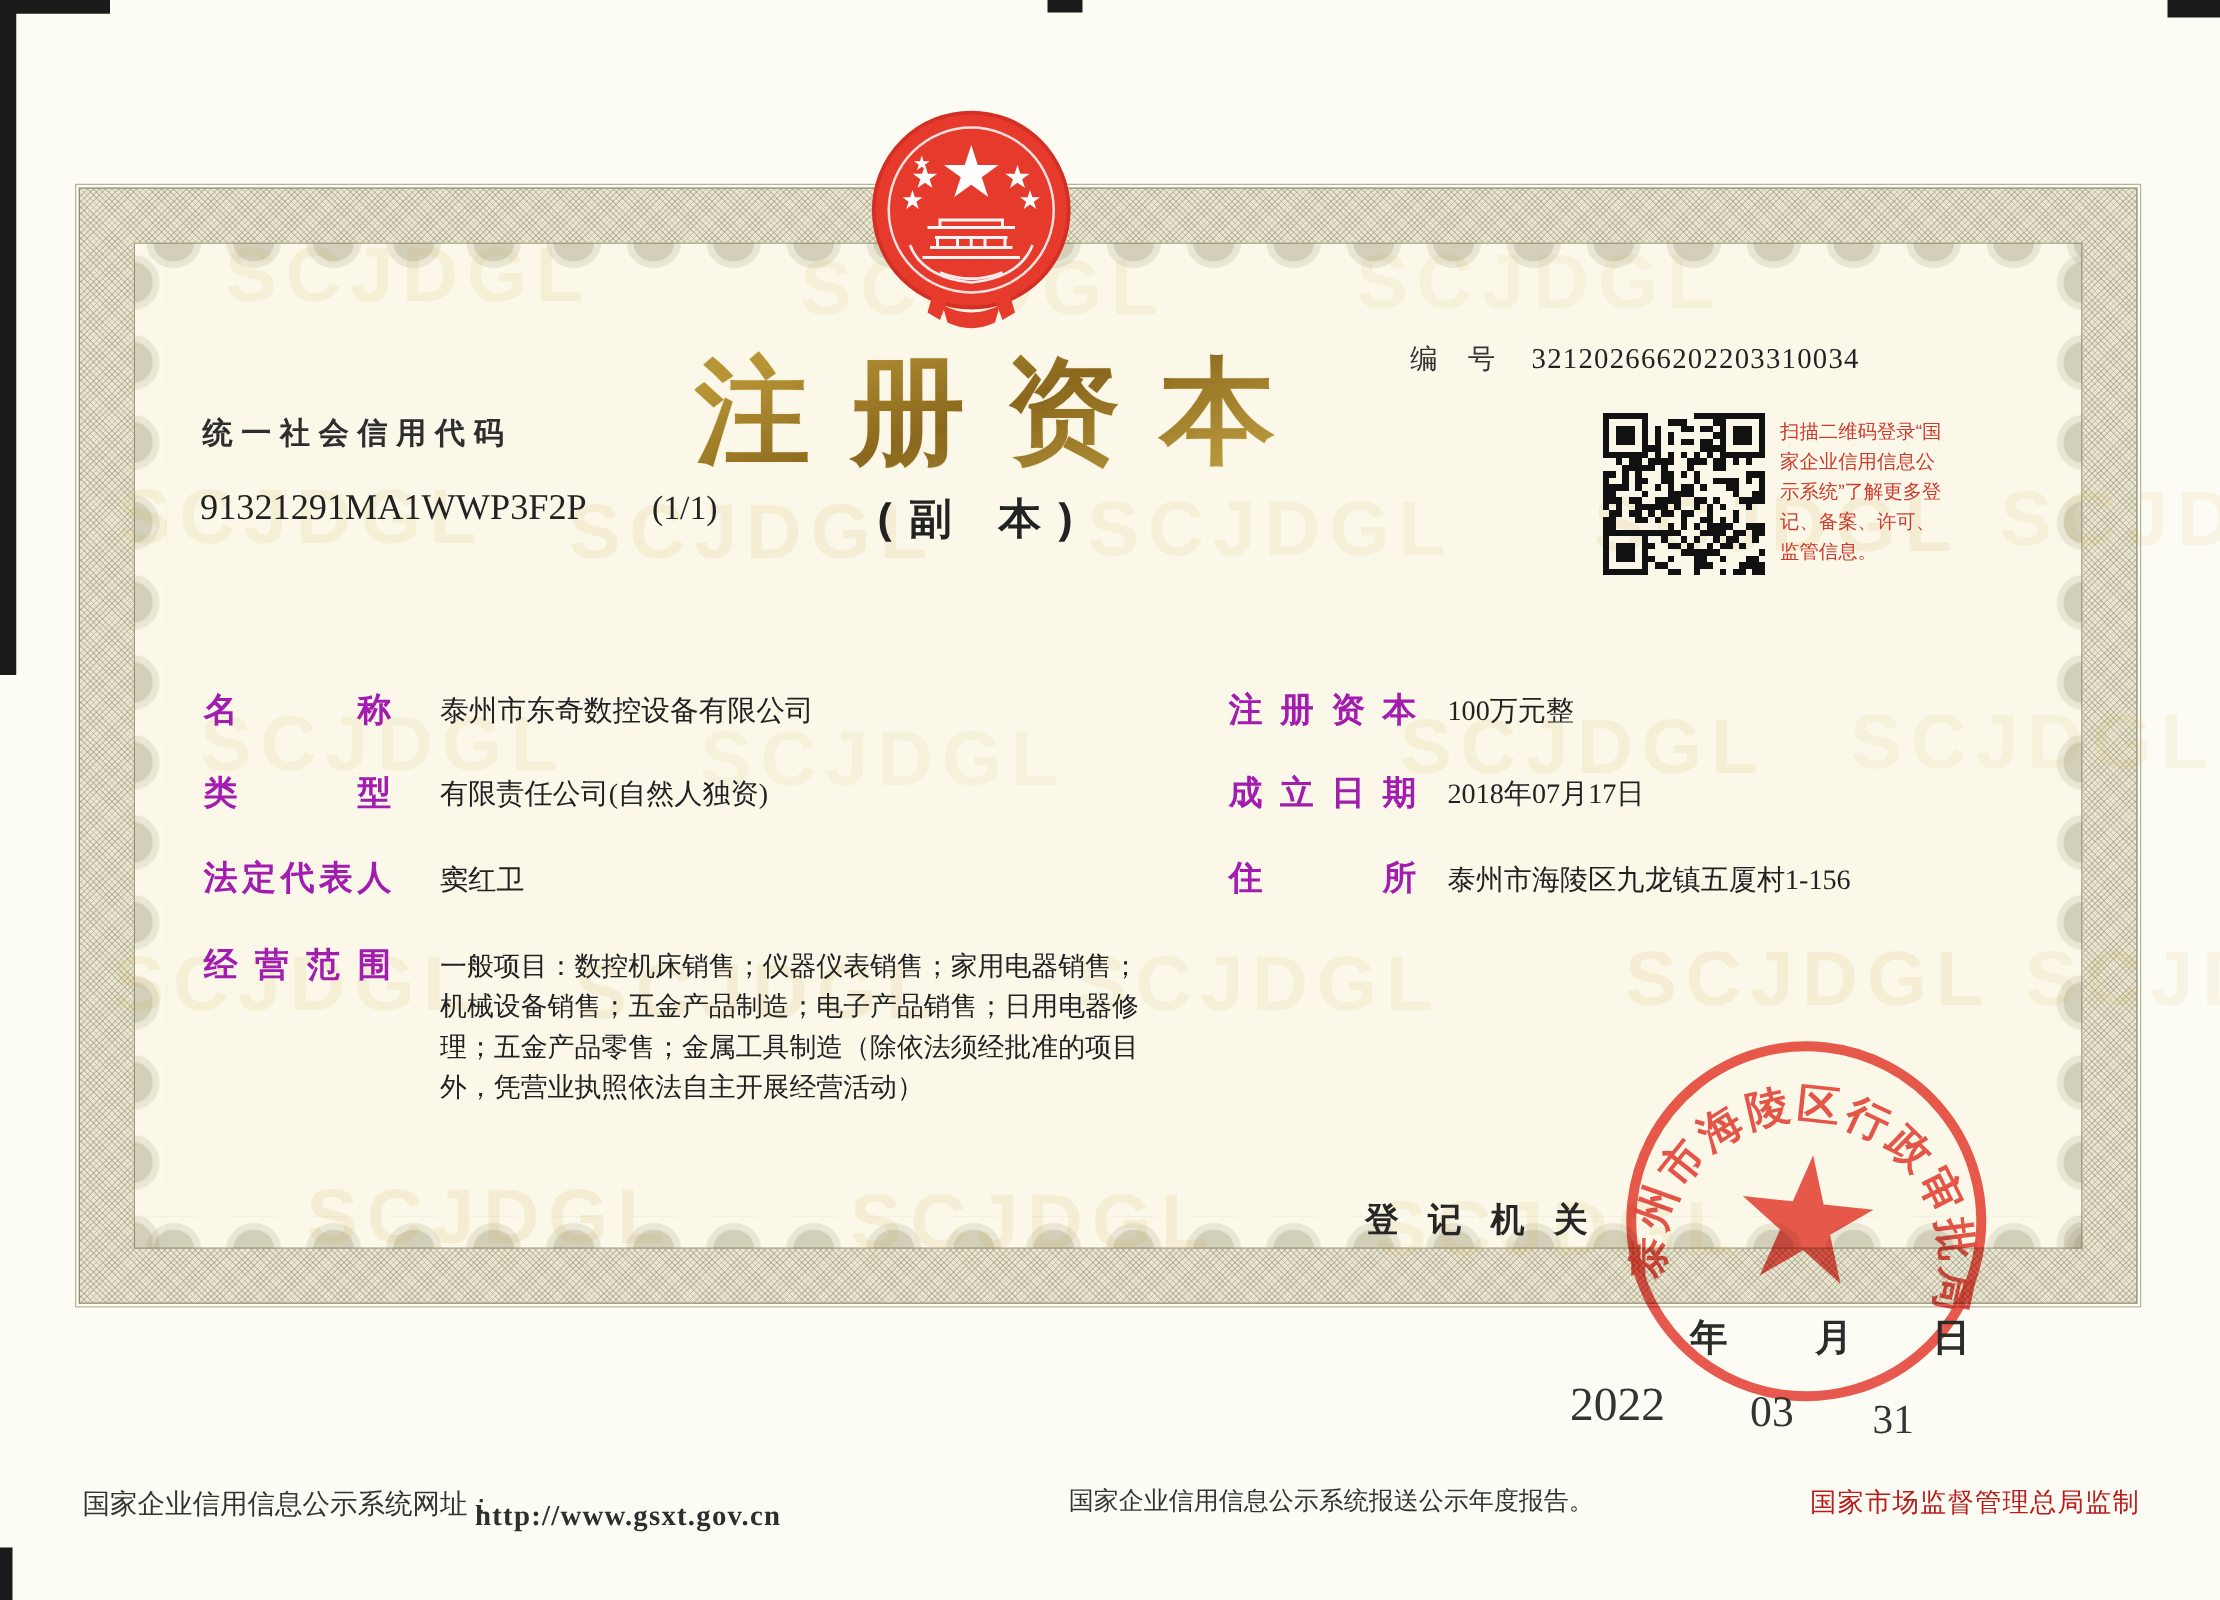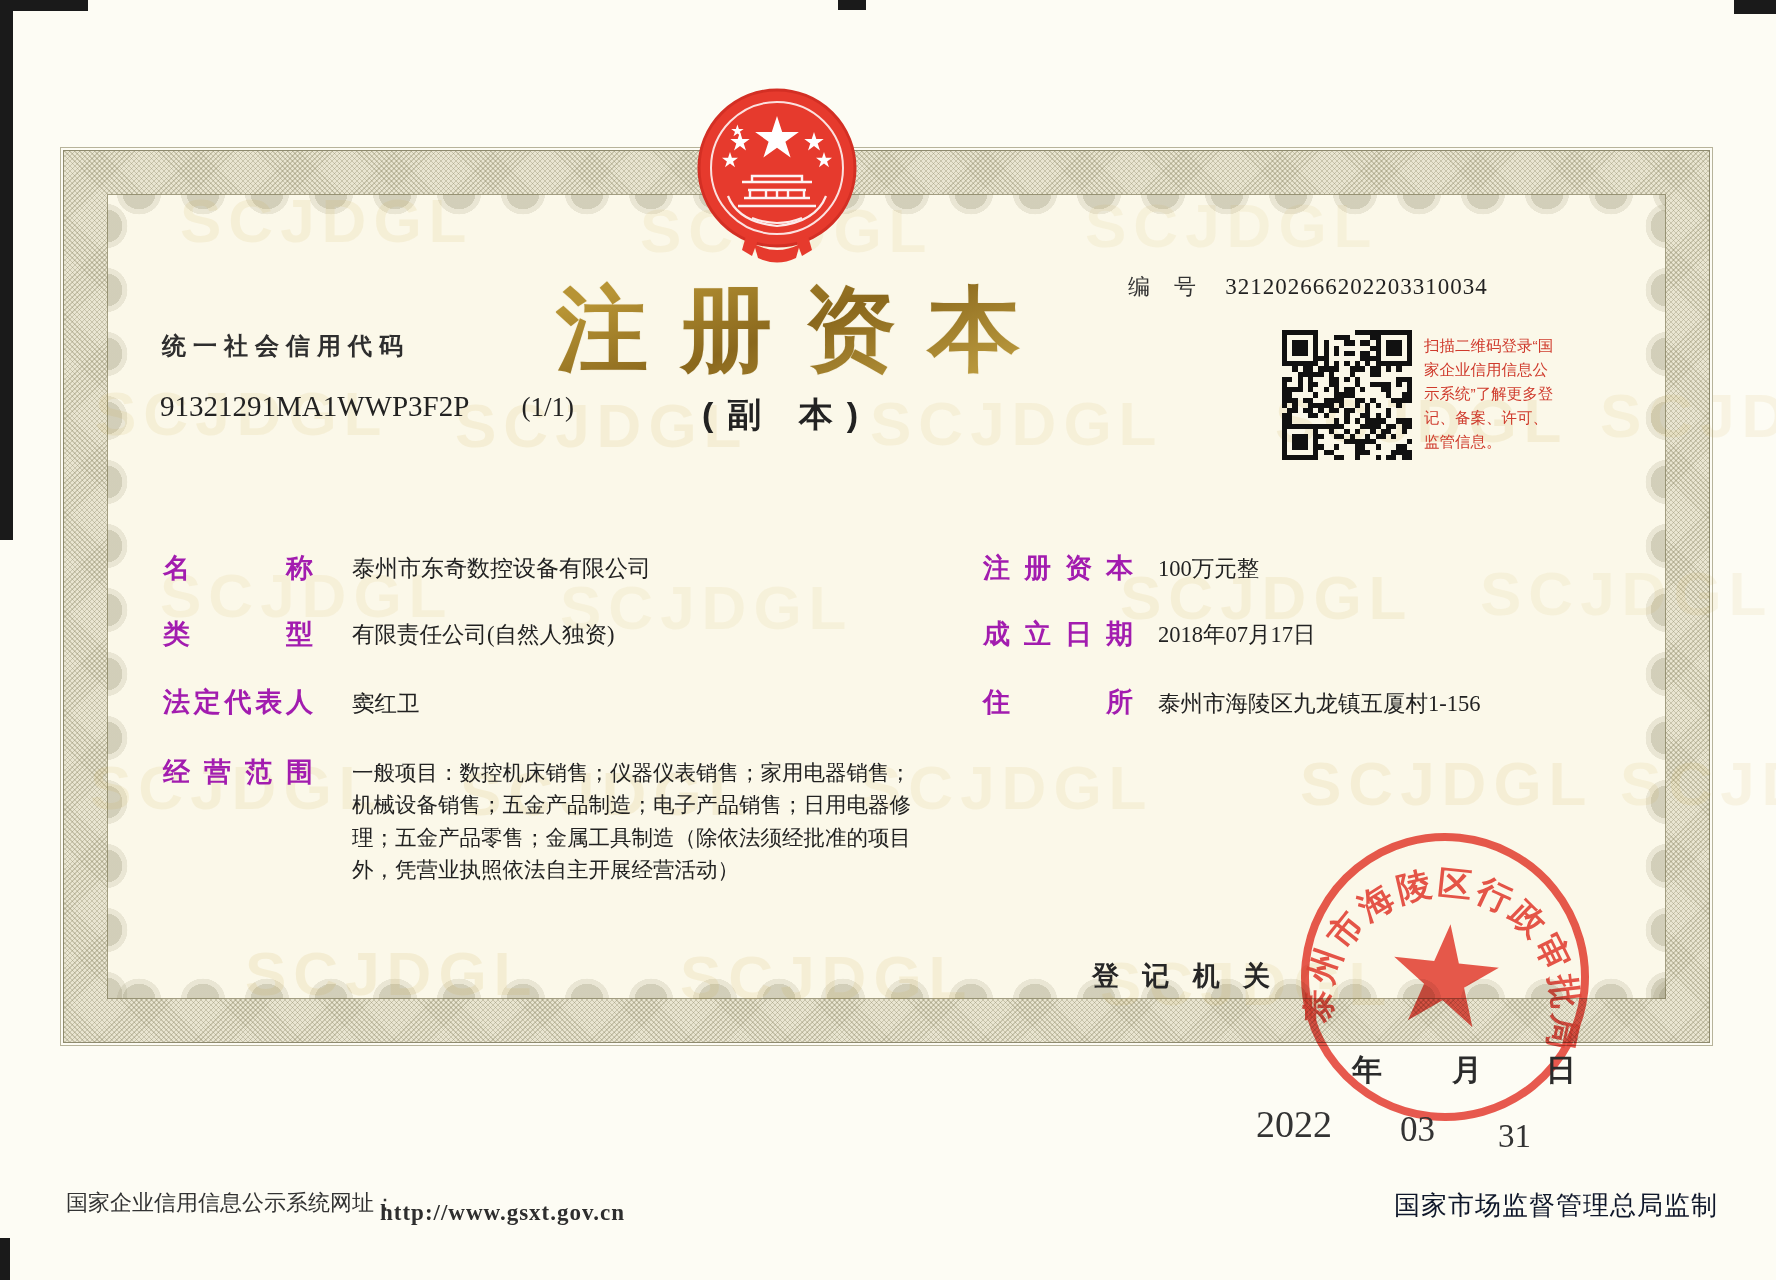--- a/index.html
+++ b/index.html
@@ -68,21 +68,21 @@
   .seal{position:absolute;left:1280px;top:812px;width:330px;height:330px;transform:rotate(6deg);
     mix-blend-mode:multiply;opacity:.92;}
   .date-part{position:absolute;font-family:"Liberation Serif","DejaVu Serif",serif;color:#333;margin-top:44px;}
   .date-unit{position:absolute;font-weight:bold;font-size:30px;color:#2b2b2b;font-family:"Liberation Sans","DejaVu Sans",sans-serif;}
 
   
   .f-site-label{position:absolute;left:66px;top:1188px;font-size:22px;color:#333;}
   .f-site-url{position:absolute;left:380px;top:1200px;font-size:23px;font-weight:bold;color:#2e2e2e;
     font-family:"Liberation Serif","DejaVu Serif",serif;letter-spacing:1px;}
   .f-notice{position:absolute;left:855px;top:1186px;font-size:20px;line-height:1.5;color:#333;}
-  .f-right{position:absolute;left:1394px;top:1188px;font-size:26px;color:#0f172a;letter-spacing:1px;}
+  .f-right{position:absolute;left:1448px;top:1188px;font-size:21px;color:#b91c1c;letter-spacing:1px;}
 
   
   .artifact{position:absolute;background:#1a1a1a;pointer-events:none;}
 </style>
 </head>
 <body>
 
 <div class="frame">
   <div class="band"></div>
   <div class="inner"></div>
@@ -529,20 +529,21 @@
 <span class="date-part" style="left:1256px;top:1058px;font-size:38px;">2022</span>
 <span class="date-unit" style="left:1352px;top:1050px;">年</span>
 <span class="date-part" style="left:1400px;top:1066px;font-size:35px;">03</span>
 <span class="date-unit" style="left:1452px;top:1050px;">月</span>
 <span class="date-part" style="left:1498px;top:1074px;font-size:33px;">31</span>
 <span class="date-unit" style="left:1546px;top:1050px;">日</span>
 
 <div class="f-site-label">国家企业信用信息公示系统网址：</div>
 <div class="f-site-url">http://www.gsxt.gov.cn</div>
 <div class="f-notice">
+  <div>国家企业信用信息公示系统报送公示年度报告。</div>
 </div>
 <div class="f-right">国家市场监督管理总局监制</div>
 
 <div class="artifact" style="left:0;top:0;width:13px;height:540px;"></div>
 <div class="artifact" style="left:0;top:0;width:88px;height:11px;"></div>
 <div class="artifact" style="left:838px;top:0;width:28px;height:10px;"></div>
 <div class="artifact" style="left:1734px;top:0;width:42px;height:14px;"></div>
 <div class="artifact" style="left:0;top:1238px;width:10px;height:42px;"></div>
 
 </body></html>

